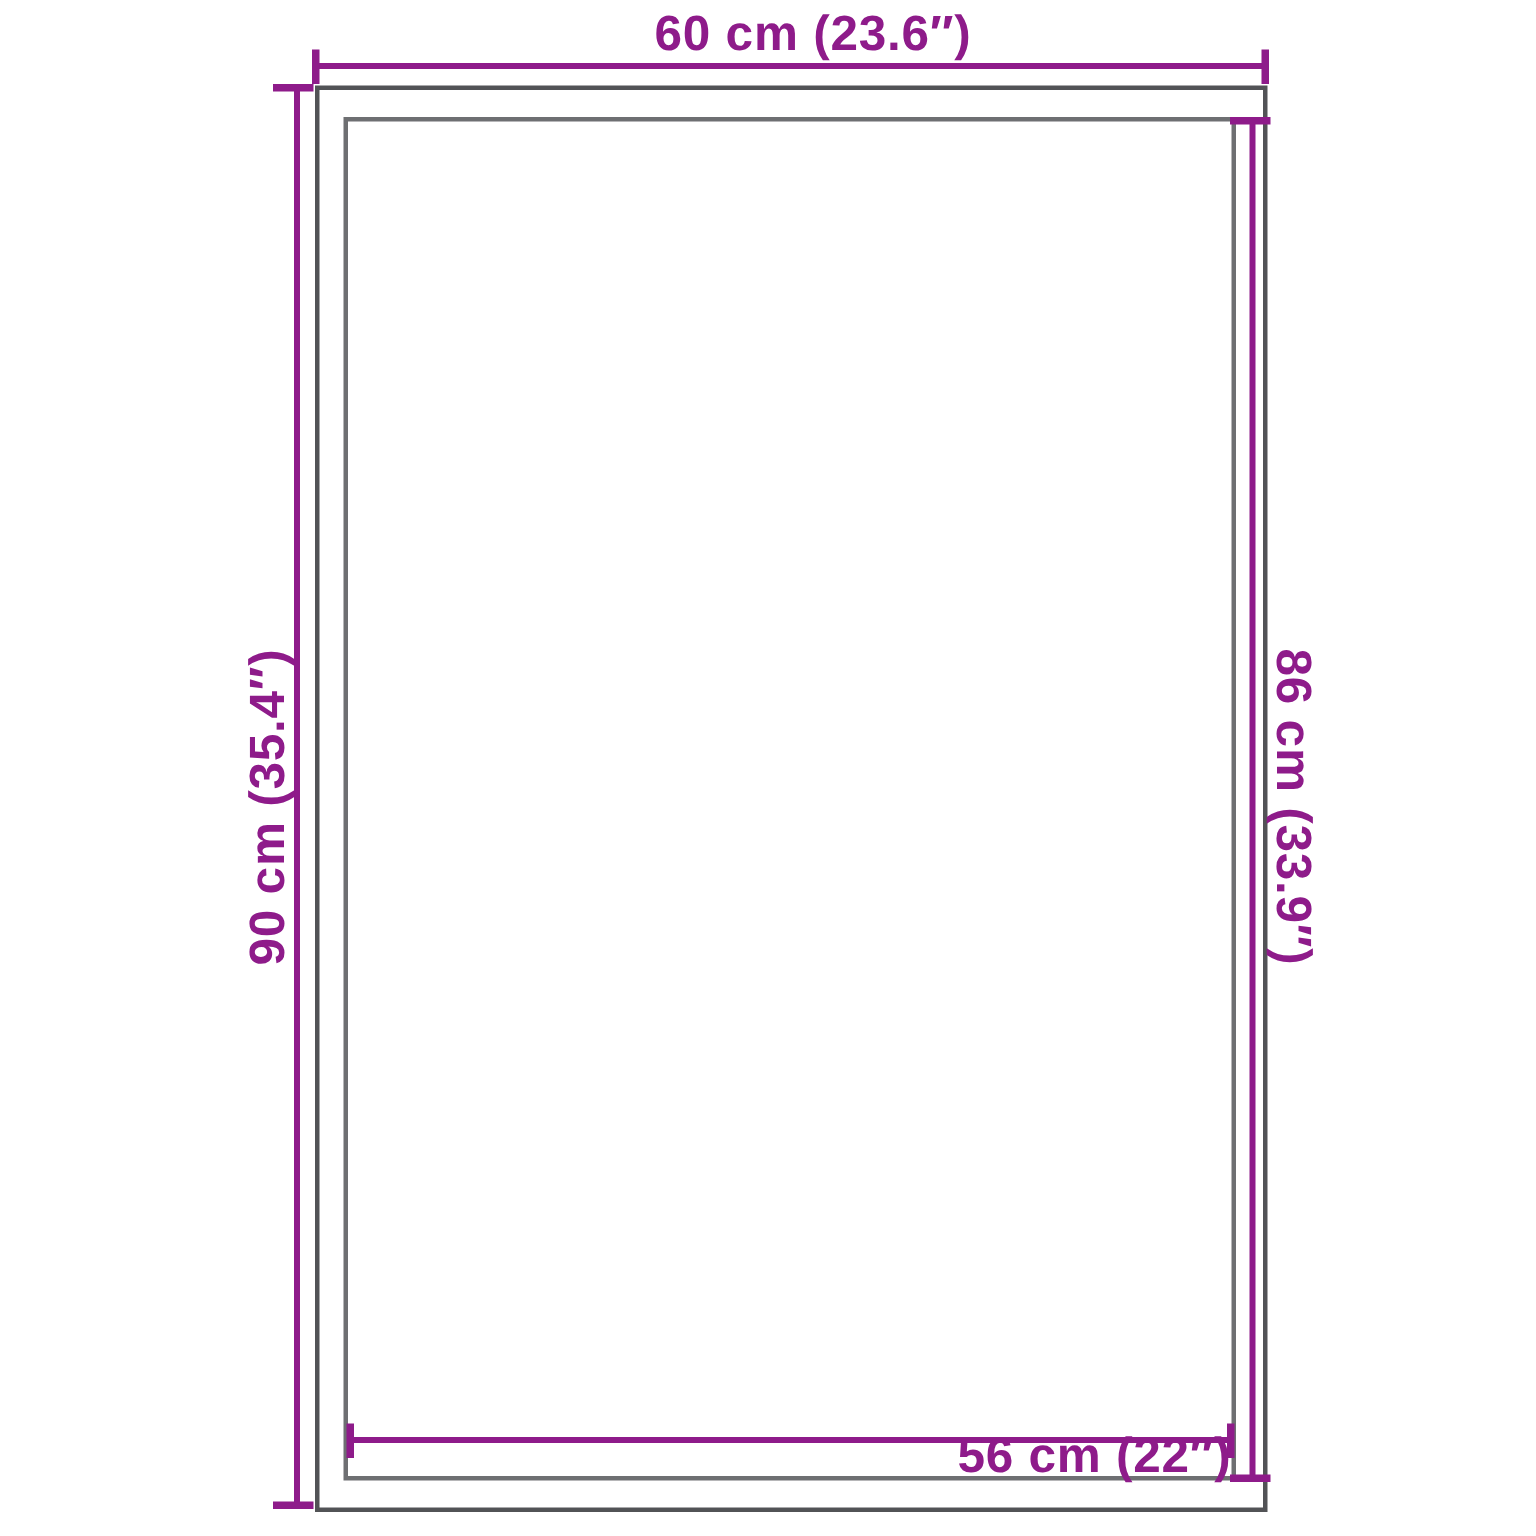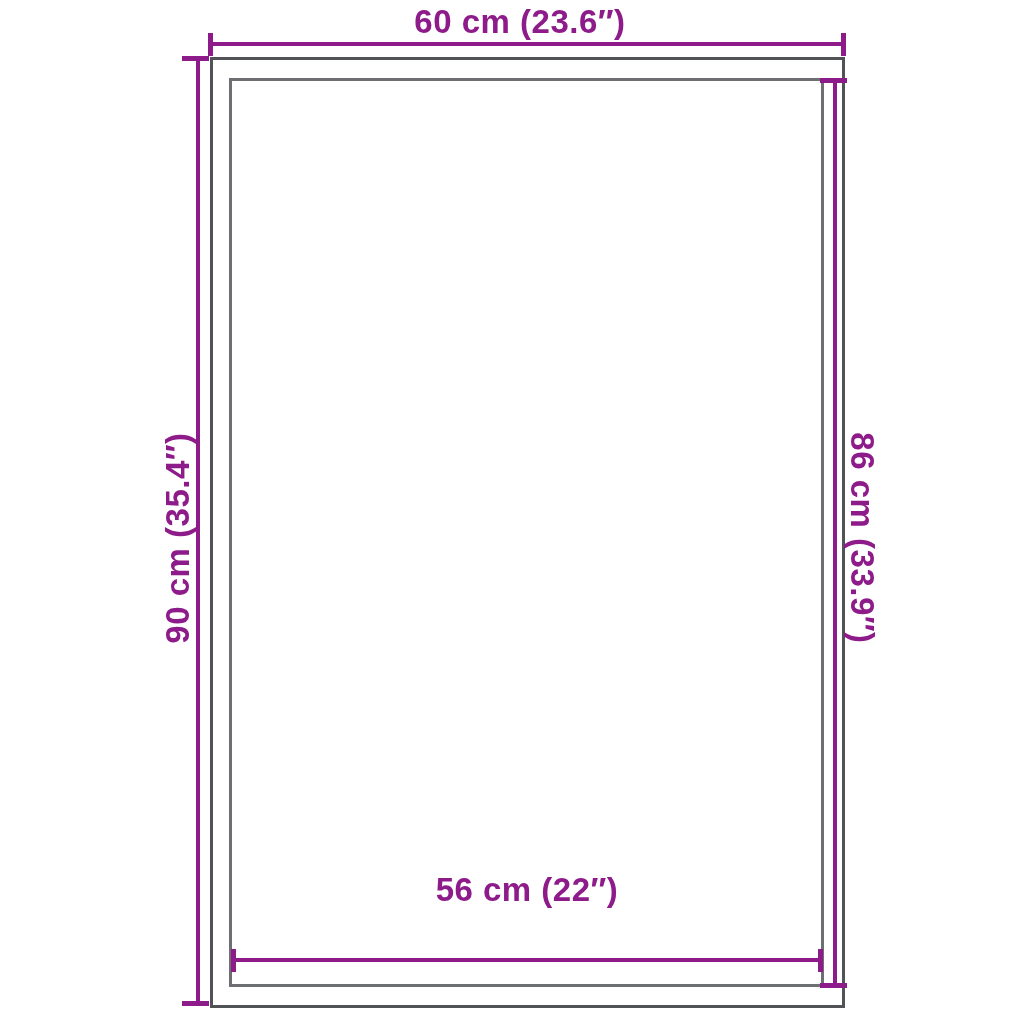--- a/index.html
+++ b/index.html
@@ -48,26 +48,26 @@
     font-size: 33px;
     line-height: 36px;
     text-align: center;
     white-space: nowrap;
     letter-spacing: 0.5px;
   }
   
   .dline.top    { left: 210px; top: 42px; width: 634px; height: 4px; }
   .tick.top-l   { left: 208px; top: 33px; width: 5px;  height: 23px; }
   .tick.top-r   { left: 841px; top: 33px; width: 5px;  height: 23px; }
-  .dlabel.top   { left: 203px; top: 4px;  width: 634px; height: 36px; }
+  .dlabel.top   { left: 225px; top: 4px;  width: 634px; height: 36px; }
   
   .dline.bottom  { left: 233px; top: 958px; width: 588px; height: 4px; }
   .tick.bottom-l { left: 231px; top: 949px; width: 5px;  height: 23px; }
   .tick.bottom-r { left: 818px; top: 949px; width: 5px;  height: 23px; }
-  .dlabel.bottom { left: 233px; top: 872px; width: 588px; height: 36px; }
+  .dlabel.bottom { left: 233px; top: 952px; width: 588px; height: 36px; text-align: right; }
   
   .dline.left   { left: 196px; top: 58px;   width: 4px;  height: 946px; }
   .tick.left-t  { left: 182px; top: 56px;   width: 27px; height: 5px; }
   .tick.left-b  { left: 182px; top: 1001px; width: 27px; height: 5px; }
   .dlabel.left  {
     left: -32px; top: 520px; width: 420px; height: 36px;
     transform: rotate(-90deg);
   }
   
   .dline.right  { left: 833px; top: 80px;  width: 4px;  height: 906px; }

